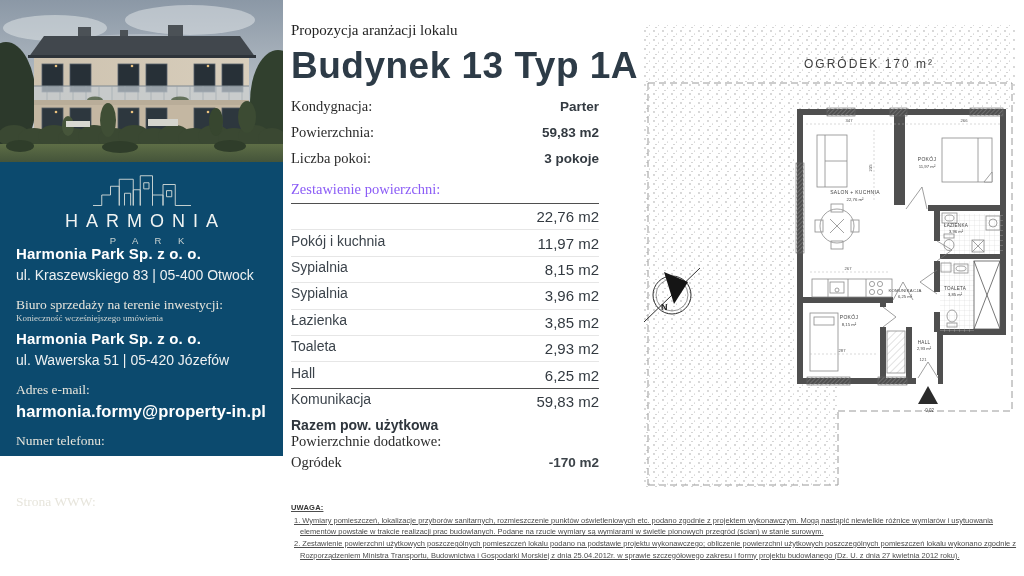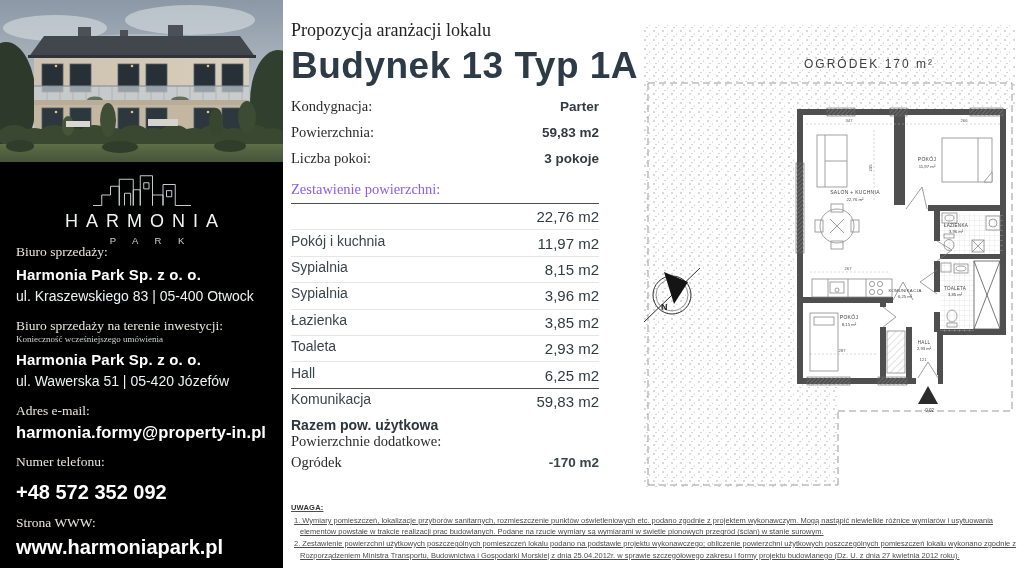--- a/index.html
+++ b/index.html
@@ -1,35 +1,35 @@
 <!DOCTYPE html>
 <html><head>
 <meta charset="utf-8">
 <style>
   html,body{margin:0;padding:0;background:#fff;}
   .page{position:relative;width:1024px;height:576px;background:#fff;overflow:hidden;
         font-family:"Liberation Sans",sans-serif;color:#333;}
   
-  .sidebar{position:absolute;left:0;top:0;width:283px;height:568px;background:#000000;color:#fff;}
+  .sidebar{position:absolute;left:0;top:0;width:283px;height:456px;background:#0c4a6e;color:#fff;}
   .photo{position:absolute;left:0;top:0;width:283px;height:162px;display:block;}
   .brand{position:absolute;top:167px;left:0;width:283px;text-align:center;}
   .brand svg{display:block;margin:0 auto;}
   .brand-name{font-size:18px;letter-spacing:8px;color:#f1f4f3;margin-top:2px;padding-left:8px;}
   .brand-sub{font-size:9.5px;letter-spacing:7px;color:#c9d2d1;margin-top:3px;padding-left:18px;}
   .contact{position:absolute;top:244px;left:16px;width:253px;}
   .slabel{font-family:"Liberation Serif",serif;font-size:13.5px;color:#e7e5dc;line-height:16px;margin-bottom:5px;}
   .sname{font-size:15px;font-weight:bold;line-height:19px;margin-bottom:3px;letter-spacing:.2px;}
   .saddr{font-size:14px;color:#eef1f2;line-height:18px;}
   .snote{font-family:"Liberation Serif",serif;font-size:9px;color:#cfd4d2;line-height:11px;margin:-2px 0 5px;}
   .sec{margin-bottom:13px;}
   .sbig{font-size:16.5px;font-weight:bold;line-height:21px;margin-top:3px;letter-spacing:.1px;}
   .sbigger{font-size:20px;font-weight:bold;line-height:24px;margin-top:3px;}
   
   .main{position:absolute;left:291px;top:22px;width:308px;}
-  .eyebrow{font-family:"Liberation Serif",serif;font-size:18px;color:#232323;line-height:17px;}
+  .eyebrow{font-family:"Liberation Serif",serif;font-size:15px;color:#232323;line-height:17px;}
   .title{font-size:37px;font-weight:bold;color:#2d3b47;letter-spacing:.5px;line-height:42px;
          margin-top:6px;white-space:nowrap;}
   .specs{margin-top:11px;}
   .srow{display:flex;justify-content:space-between;align-items:baseline;height:26px;}
   .srow .lab{font-family:"Liberation Serif",serif;font-size:14.5px;color:#2b2b2b;}
   .srow .val{font-size:13.5px;font-weight:bold;color:#333a41;}
   .breakdown-label{font-family:"Liberation Serif",serif;font-size:14.5px;color:#8b5cf6;height:26px;
                    display:flex;align-items:center;}
   .table{margin-top:1px;border-top:1.4px solid #4f4f4f;}
   .trow{display:flex;justify-content:space-between;align-items:center;height:25.4px;
@@ -159,21 +159,20 @@
     <div class="brand">
       <svg width="120" height="42" viewBox="0 0 120 48">
         <path d="M4,44 H14 V32 H24 V22 H34 V44 M34,44 V14 H50 V44 M40,44 V30 H47 V44 M50,44 V26 H58 V44 M58,44 V10 H72 V44 M62,18 H68 V25 H62 Z M72,44 V32 H84 V44 M84,44 V20 H98 V44 M88,27 H94 V34 H88 Z M98,44 H116" fill="none" stroke="#cbd4d3" stroke-width="1.1"></path>
       </svg>
       <div class="brand-name">HARMONIA</div>
       <div class="brand-sub">P A R K</div>
     </div>
 
     <div class="contact">
       <div class="sec">
-        <div class="slabel">Biuro sprzedaży:</div>
         <div class="sname">Harmonia Park Sp. z o. o.</div>
         <div class="saddr">ul. Kraszewskiego 83 | 05-400 Otwock</div>
       </div>
       <div class="sec">
         <div class="slabel" style="margin-bottom:2px">Biuro sprzedaży na terenie inwestycji:</div>
         <div class="snote">Konieczność wcześniejszego umówienia</div>
         <div class="sname">Harmonia Park Sp. z o. o.</div>
         <div class="saddr">ul. Wawerska 51 | 05-420 Józefów</div>
       </div>
       <div class="sec" style="margin-bottom:11px">

